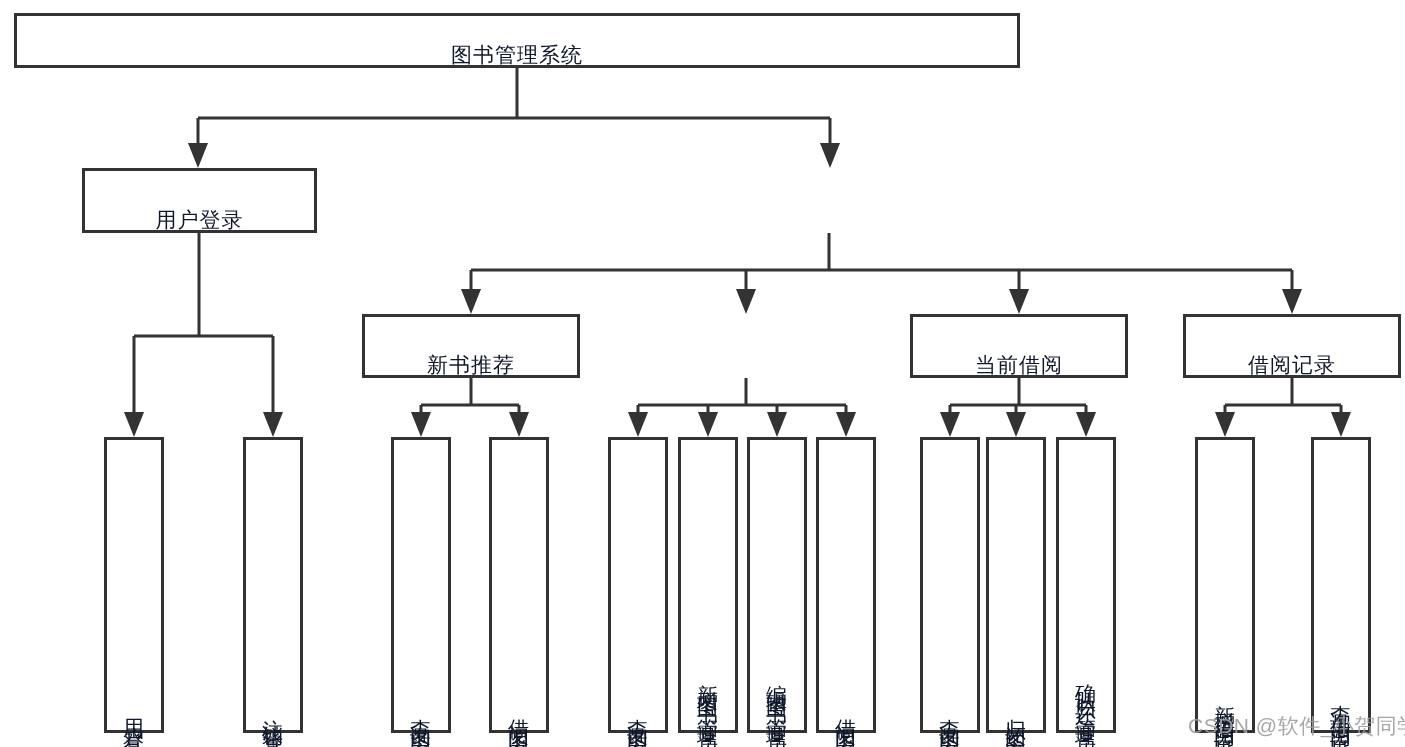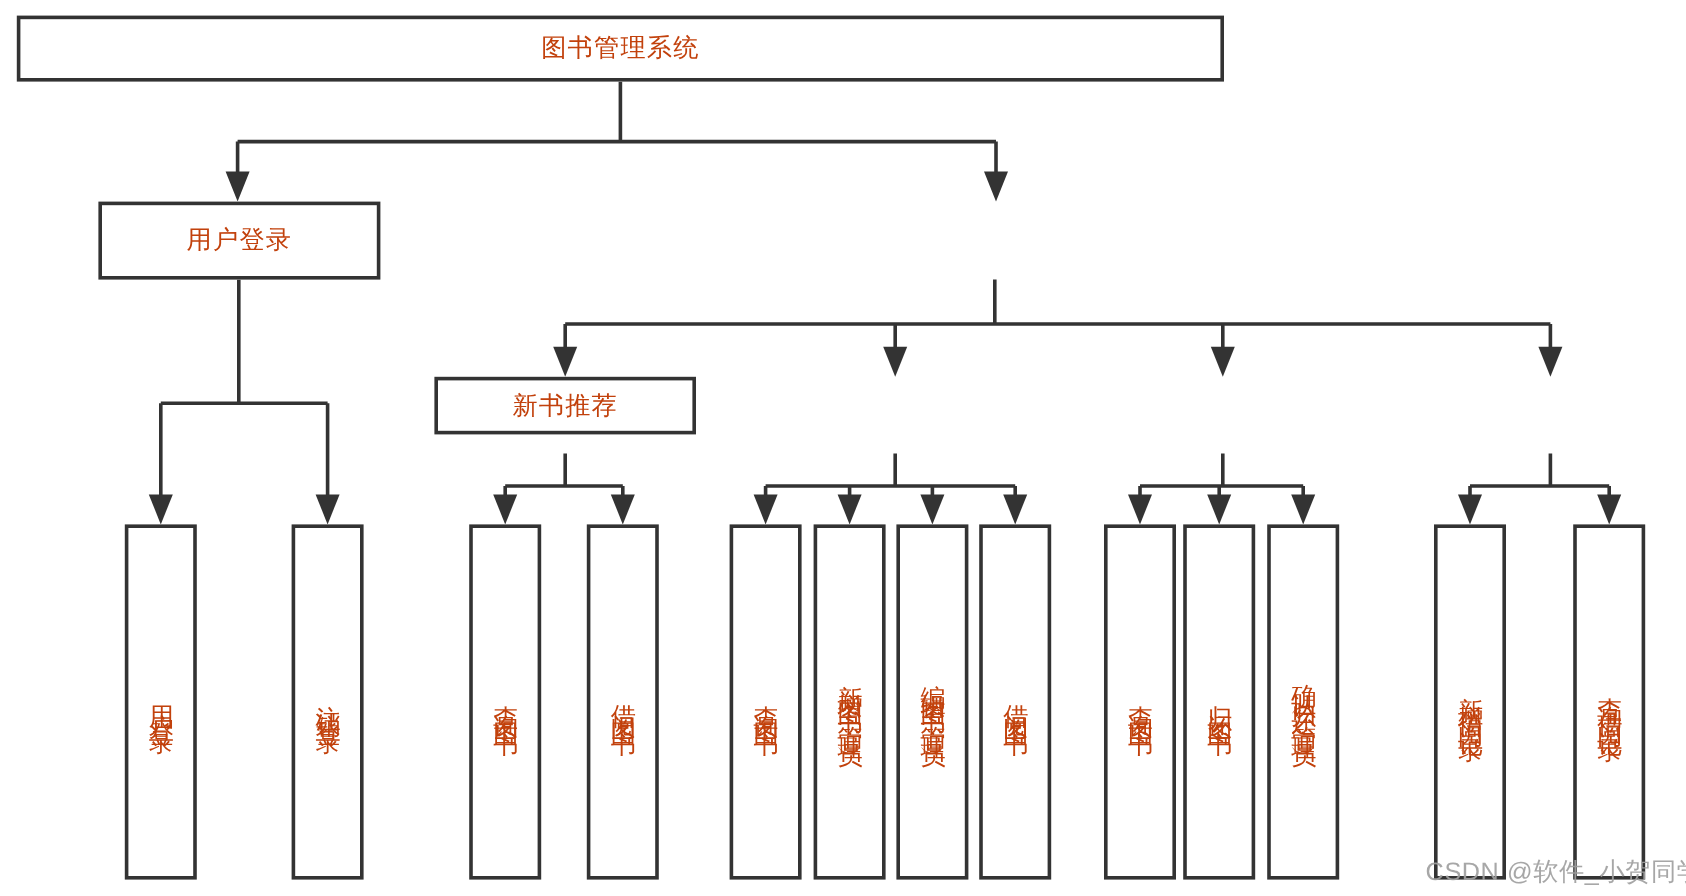--- a/index.html
+++ b/index.html
@@ -3,26 +3,26 @@
 <meta charset="utf-8">
 <style>
   html,body{margin:0;padding:0;background:#ffffff;}
   #stage{
     position:relative;width:1405px;height:747px;background:#ffffff;overflow:hidden;
     font-family:"Liberation Sans","DejaVu Sans",sans-serif;color:#1f1f1f;
   }
   svg.wires{position:absolute;left:0;top:0;width:1405px;height:747px;pointer-events:none;}
   .box{
     position:absolute;box-sizing:border-box;border:3px solid #333333;background:#ffffff;
-    display:flex;align-items:center;justify-content:center;text-align:center;
-    font-size:21px;line-height:1;letter-spacing:1px;color:#c2410c;
+    display:flex;align-items:flex-end;justify-content:center;text-align:center;
+    font-size:21px;line-height:1;letter-spacing:1px;color:#0f172a;
   }
   .root{left:14px;top:13px;width:1006px;height:55px;}
   .l2{top:168px;width:235px;height:65px;}
-  .l3{top:314px;width:218px;height:48px;}
+  .l3{top:314px;width:218px;height:64px;}
   .leaf{top:437px;width:60px;height:296px;}
   .vtext{
     writing-mode:vertical-rl;text-orientation:mixed;
     letter-spacing:7px;font-size:21px;line-height:1;white-space:nowrap;
   }
   .watermark{
     position:absolute;left:1188px;top:712px;font-size:21px;letter-spacing:0.5px;
     color:rgba(160,160,160,0.92);white-space:nowrap;z-index:5;
   }
 </style>
@@ -78,20 +78,26 @@
     <span>图书管理系统</span>
   </div>
 
   <div class="box l2" style="left:82px">
     <span>用户登录</span>
   </div>
 
   <div class="box l3" style="left:362px">
     <span>新书推荐</span>
   </div>
+  <div class="box l3" style="left:910px">
+    <span>当前借阅</span>
+  </div>
+  <div class="box l3" style="left:1183px">
+    <span>借阅记录</span>
+  </div>
 
   <div class="box leaf" style="left:104px">
     <span class="vtext">用户登录</span>
   </div>
   <div class="box leaf" style="left:243px">
     <span class="vtext">注销登录</span>
   </div>
 
   <div class="box leaf" style="left:391px">
     <span class="vtext">查询图书</span>

